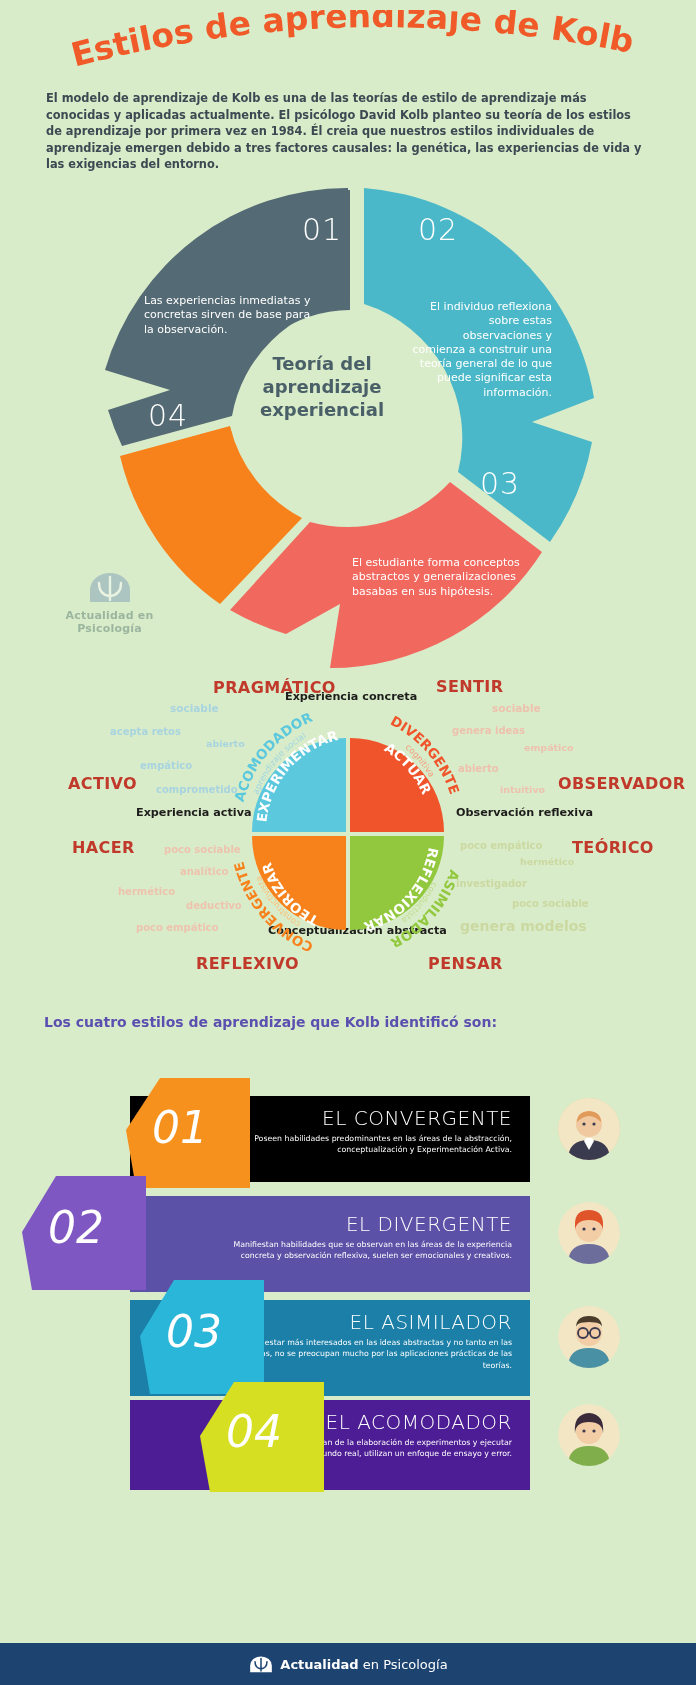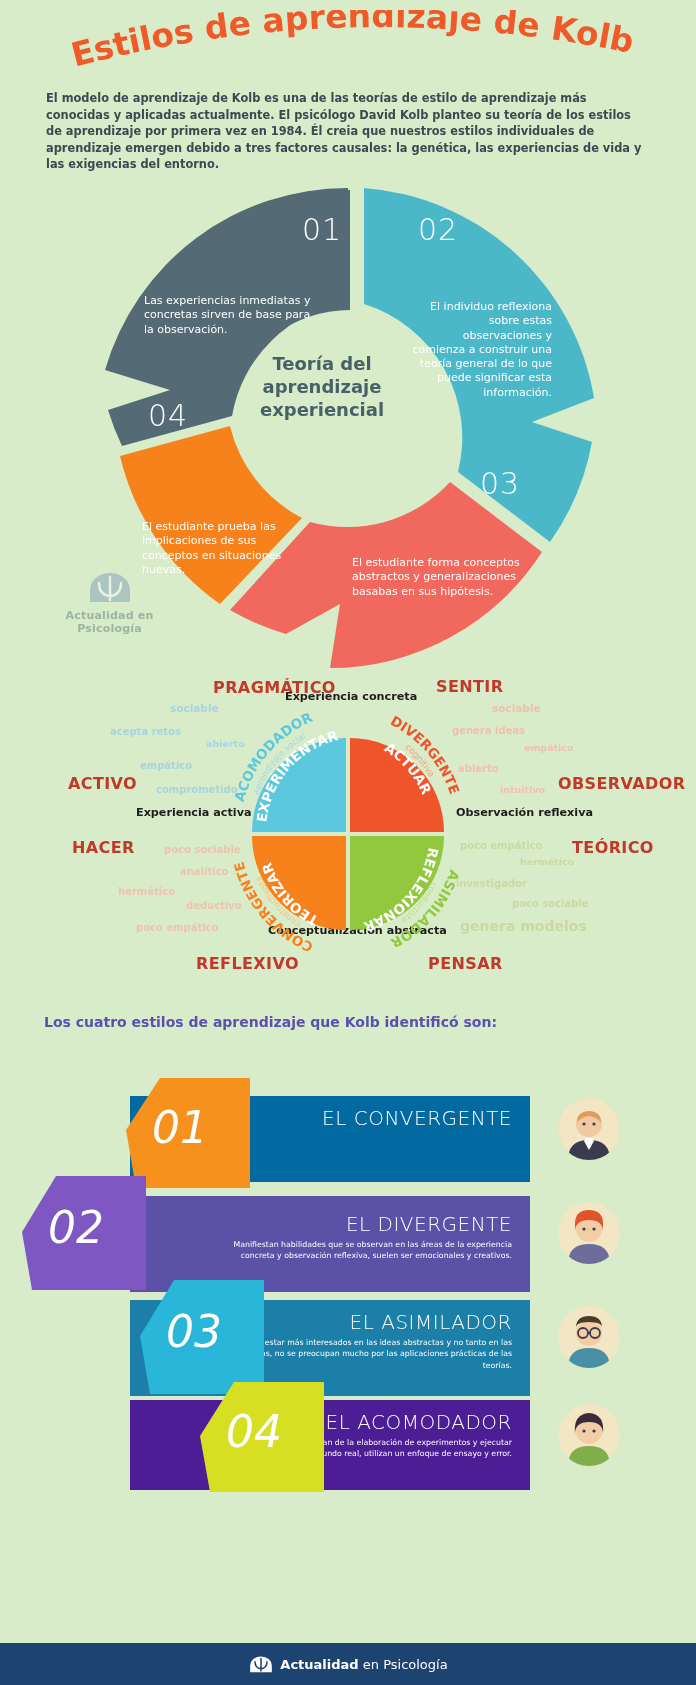--- a/index.html
+++ b/index.html
@@ -113,21 +113,20 @@
   <div class="seg-num" style="left:222px; top:42px;">01</div>
   <div class="seg-text" style="left:64px; top:78px; width:168px;">Las experiencias inmediatas y concretas sirven de base para la observación.</div>
 
   <div class="seg-num" style="left:338px; top:42px;">02</div>
   <div class="seg-text" style="left:332px; top:84px; width:140px; text-align:right;">El individuo reflexiona sobre estas observaciones y comienza a construir una teoría general de lo que puede significar esta información.</div>
 
   <div class="seg-num" style="left:400px; top:296px;">03</div>
   <div class="seg-text" style="left:272px; top:340px; width:190px;">El estudiante forma conceptos abstractos y generalizaciones basabas en sus hipótesis.</div>
 
   <div class="seg-num" style="left:68px; top:228px;">04</div>
-  <div class="seg-text" style="left:62px; top:304px; width:148px;">El estudiante prueba las implicaciones de sus conceptos en situaciones nuevas.</div>
 </div>
 
 <div id="center-label">Teoría del aprendizaje experiencial</div>
 
 <div id="logo">
   <svg width="48" height="34" viewBox="0 0 48 34">
     <path d="M4,20 A20,17 0 0 1 44,20 L44,32 L4,32 Z" fill="#adc5c1"></path>
     <path d="M24,7 L24,30 M13,13 Q13,25 24,26 Q35,25 35,13" stroke="#e9f3e2" stroke-width="2.4" fill="none" stroke-linecap="round"></path>
   </svg>
   <div class="logo-name">Actualidad en Psicología</div>
@@ -220,22 +219,23 @@
       <textPath href="#arcTRi" startOffset="50%" text-anchor="middle">cognitiva</textPath></text>
     <text font-size="8.5" fill="#c0dd8c" font-family="DejaVu Sans, sans-serif">
       <textPath href="#arcBRi" startOffset="50%" text-anchor="middle">conductista</textPath></text>
     <text font-size="8.5" fill="#fbc07a" font-family="DejaVu Sans, sans-serif">
       <textPath href="#arcBLi" startOffset="50%" text-anchor="middle">constructivista</textPath></text>
   </svg>
 </div>
 
 <h2 id="styles-head">Los cuatro estilos de aprendizaje que Kolb identificó son:</h2>
 
-<div class="bar" style="top:1096px; height:86px; background:#0369a1;">
+<div class="bar" style="top:1096px; height:86px; background:#000000;">
   <div class="bar-title" style="padding-top:10px;">EL CONVERGENTE</div>
+  <div class="bar-desc">Poseen habilidades predominantes en las áreas de la abstracción, conceptualización y Experimentación Activa.</div>
 </div>
 <div class="tag" style="left:126px; top:1078px; width:124px; height:110px;">
   <svg width="124" height="110" viewBox="0 0 124 110" style="position:absolute;left:0;top:0;">
     <polygon points="34,0 124,0 124,110 10,110 0,52" fill="#f7911e"></polygon>
   </svg>
   <div class="tag-num" style="position:absolute; left:26px; top:24px;">01</div>
 </div>
 <div class="avatar" style="left:558px; top:1098px; background:#e8d9a8; overflow:hidden;">
   <svg width="62" height="62" viewBox="0 0 62 62">
     <circle cx="31" cy="31" r="31" fill="#f2e6c4"></circle>

